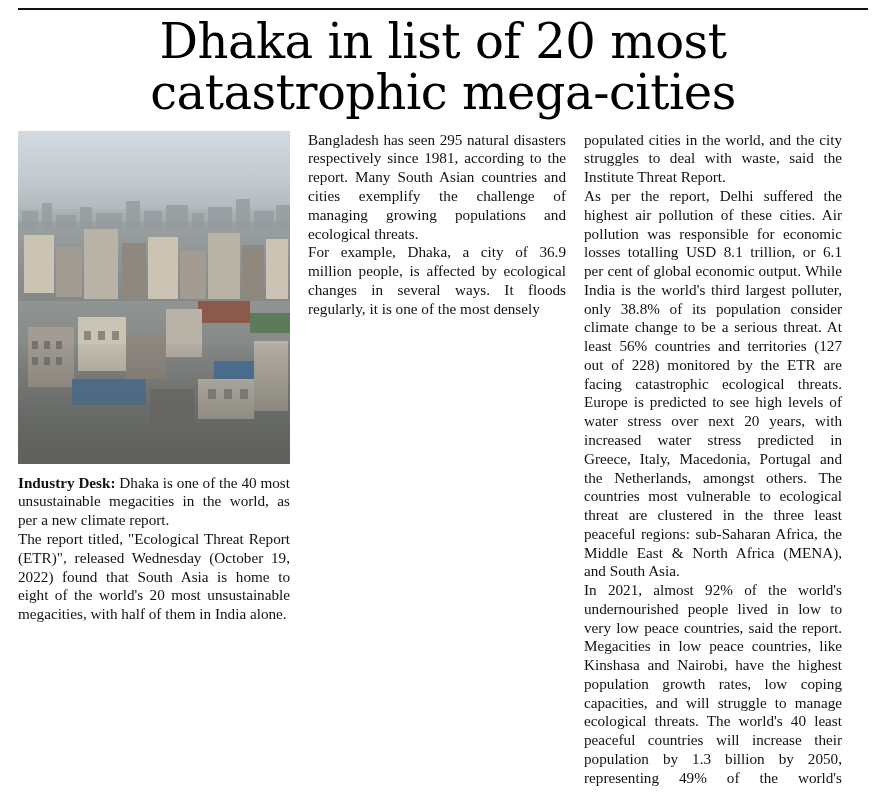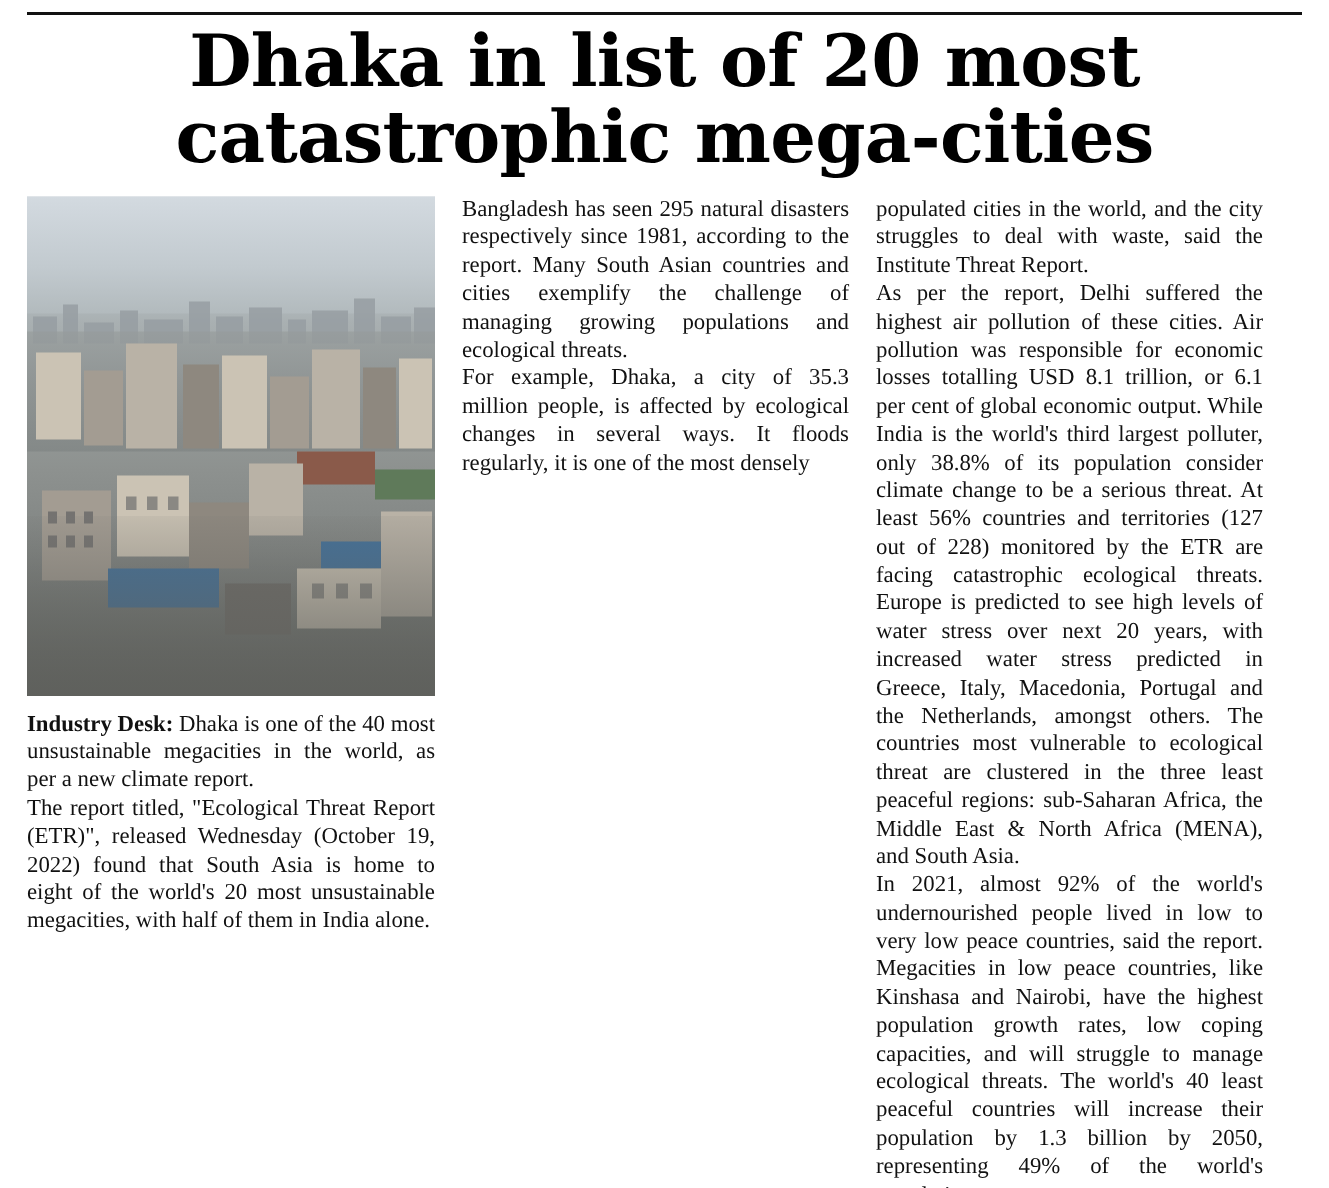--- a/index.html
+++ b/index.html
@@ -27,21 +27,21 @@
     right: 18px;
     top: 8px;
     height: 2px;
     background: #111;
   }
   .headline {
     margin: 0;
     padding-top: 16px;
     text-align: center;
     font-family: "DejaVu Serif", "Liberation Serif", serif;
-    font-weight: bold;
+    font-weight: normal;
     font-size: 48px;
     line-height: 1.07;
     letter-spacing: -0.5px;
     color: #000;
   }
   .headline .line {
     display: block;
     white-space: nowrap;
   }
   .content {
@@ -218,21 +218,21 @@
       </div>
 
       <div class="text">
         <p class="body"><span class="byline">Industry Desk:</span><span> Dhaka is one of the 40 most unsustainable megacities in the world, as per a new climate report.</span></p>
         <p class="body">The report titled, "Ecological Threat Report (ETR)", released Wednesday (October 19, 2022) found that South Asia is home to eight of the world's 20 most unsustainable megacities, with half of them in India alone.</p>
       </div>
     </div>
 
     <div class="col-mid">
       <p class="body">Bangladesh has seen 295 natural disasters respectively since 1981, according to the report. Many South Asian countries and cities exemplify the challenge of managing growing populations and ecological threats.</p>
-      <p class="body">For example, Dhaka, a city of 35.3 million people, is affected by ecological changes in several ways. It floods regularly, it is one of the most densely</p>
+      <p class="body">For example, Dhaka, a city of 36.9 million people, is affected by ecological changes in several ways. It floods regularly, it is one of the most densely</p>
     </div>
 
     <div class="col-right">
       <p class="body">populated cities in the world, and the city struggles to deal with waste, said the Institute Threat Report.</p>
       <p class="body">As per the report, Delhi suffered the highest air pollution of these cities. Air pollution was responsible for economic losses totalling USD 8.1 trillion, or 6.1 per cent of global economic output. While India is the world's third largest polluter, only 38.8% of its population consider climate change to be a serious threat. At least 56% countries and territories (127 out of 228) monitored by the ETR are facing catastrophic ecological threats. Europe is predicted to see high levels of water stress over next 20 years, with increased water stress predicted in Greece, Italy, Macedonia, Portugal and the Netherlands, amongst others. The countries most vulnerable to ecological threat are clustered in the three least peaceful regions: sub-Saharan Africa, the Middle East &amp; North Africa (MENA), and South Asia.</p>
       <p class="body">In 2021, almost 92% of the world's undernourished people lived in low to very low peace countries, said the report. Megacities in low peace countries, like Kinshasa and Nairobi, have the highest population growth rates, low coping capacities, and will struggle to manage ecological threats. The world's 40 least peaceful countries will increase their population by 1.3 billion by 2050, representing 49% of the world's population.</p>
     </div>
 
   </div>
 </div>

